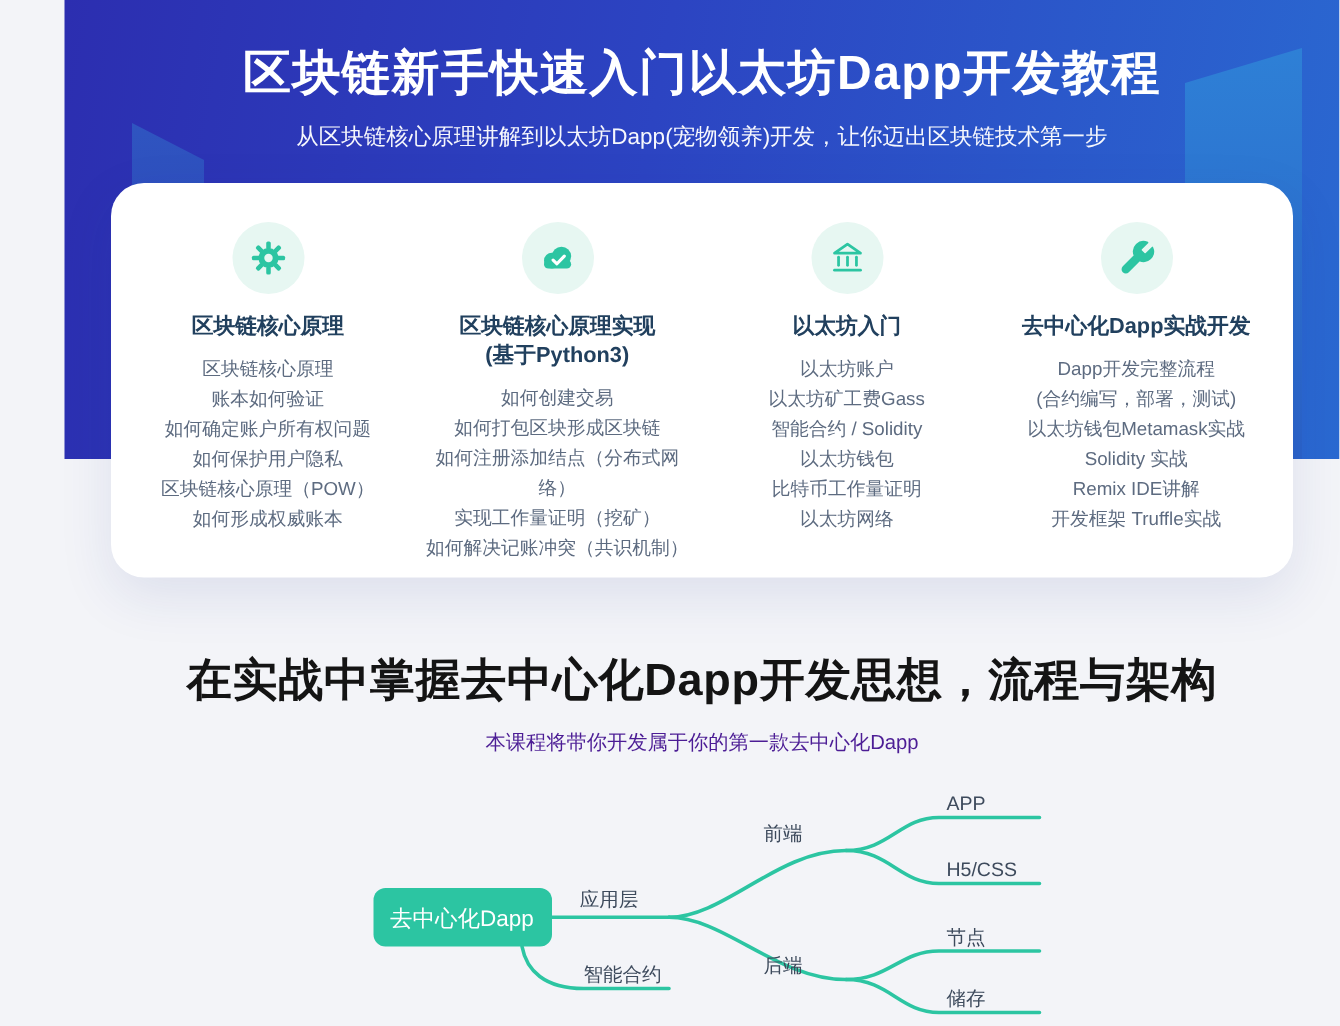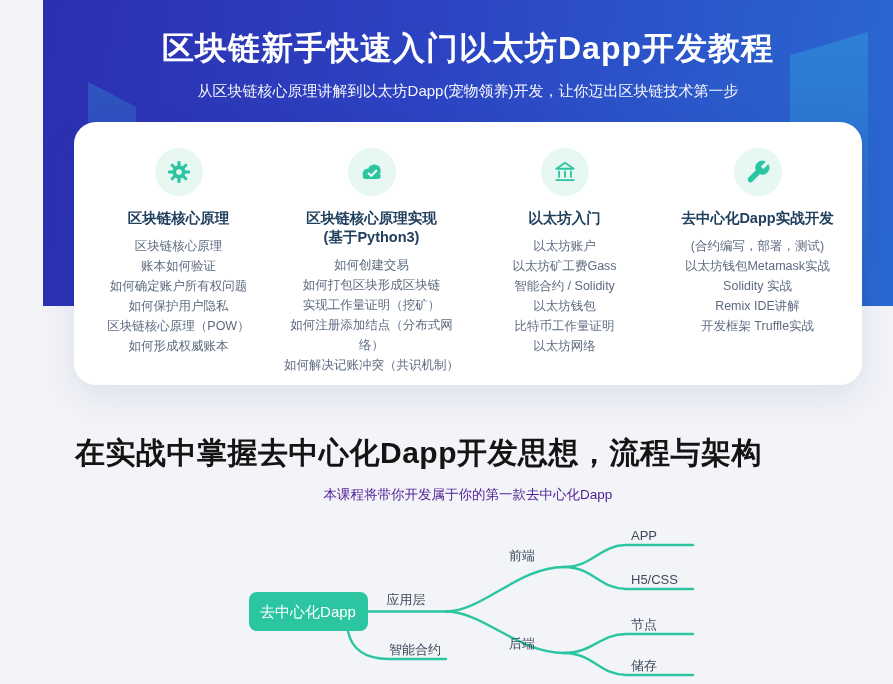--- a/index.html
+++ b/index.html
@@ -48,22 +48,22 @@
     margin:0 auto 13px; display:flex; align-items:center; justify-content:center;
   }
   .col-title, .col-title2 {
     font-size:14.5px; font-weight:bold; color:#21405e; line-height:19px;
   }
   .col-items { list-style:none; margin-top:8px; }
   .col-items li { font-size:12.5px; line-height:20px; color:#5d6b80; }
 
   
   .s2-title {
-    margin-top:48px; text-align:left;
-    font-size:30px; font-weight:bold; color:#141414; letter-spacing:.5px;margin-left:32px;
+    margin-top:48px; text-align:center;
+    font-size:30px; font-weight:bold; color:#141414; letter-spacing:.5px;
   }
   .s2-subtitle {
     margin-top:12px; text-align:center; font-size:13.5px; color:#4c1d95;
   }
 
   
   .mindmap { display:block; margin:8px auto 0; }
   .mm-line { fill:none; stroke:#2cc5a2; stroke-width:2.4; stroke-linecap:round; }
   .mm-label { font-size:13px; fill:#3d4a5c; }
   .mm-root-text { font-size:15px; fill:#ffffff; }
@@ -119,22 +119,22 @@
             <rect x="4" y="13" width="15.5" height="5" rx="2.5"></rect>
           </g>
           <polyline points="9.2,13.2 11.4,15.3 15.6,10.9" fill="none" stroke="#ffffff" stroke-width="1.8" stroke-linecap="round" stroke-linejoin="round"></polyline>
         </svg>
       </div>
       <div class="col-title">区块链核心原理实现</div>
       <div class="col-title2">(基于Python3)</div>
       <ul class="col-items">
         <li>如何创建交易</li>
         <li>如何打包区块形成区块链</li>
+        <li>如何注册添加结点（分布式网络）</li>
         <li>实现工作量证明（挖矿）</li>
-        <li>如何注册添加结点（分布式网络）</li>
         <li>如何解决记账冲突（共识机制）</li>
       </ul>
     </div>
 
     <div class="col">
       <div class="icon-circle">
         <svg viewBox="0 0 24 24" width="26" height="26" fill="none" stroke="#2cc5a2" stroke-width="1.7" stroke-linecap="round" stroke-linejoin="round">
           <polygon points="12,3.5 20,9 4,9"></polygon>
           <line x1="6.5" y1="11.5" x2="6.5" y2="16.5"></line>
           <line x1="12" y1="11.5" x2="12" y2="16.5"></line>
@@ -154,20 +154,21 @@
     </div>
 
     <div class="col">
       <div class="icon-circle">
         <svg viewBox="0 0 24 24" width="26" height="26">
           <path d="M14.7 6.3a1 1 0 0 0 0 1.4l1.6 1.6a1 1 0 0 0 1.4 0l3.77-3.77a6 6 0 0 1-7.94 7.94l-6.91 6.91a2.12 2.12 0 0 1-3-3l6.91-6.91a6 6 0 0 1 7.94-7.94l-3.76 3.76z" fill="#2cc5a2" stroke="#2cc5a2" stroke-width="1" stroke-linejoin="round"></path>
         </svg>
       </div>
       <div class="col-title">去中心化Dapp实战开发</div>
       <ul class="col-items">
+        <li>Dapp开发完整流程</li>
         <li>(合约编写，部署，测试)</li>
         <li>以太坊钱包Metamask实战</li>
         <li>Solidity 实战</li>
         <li>Remix IDE讲解</li>
         <li>开发框架 Truffle实战</li>
       </ul>
     </div>
 
   </div>
 

